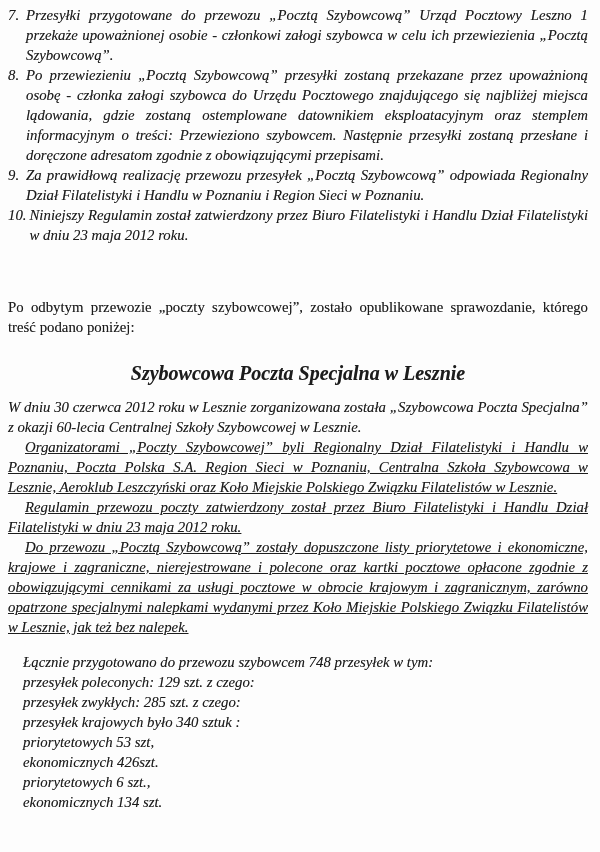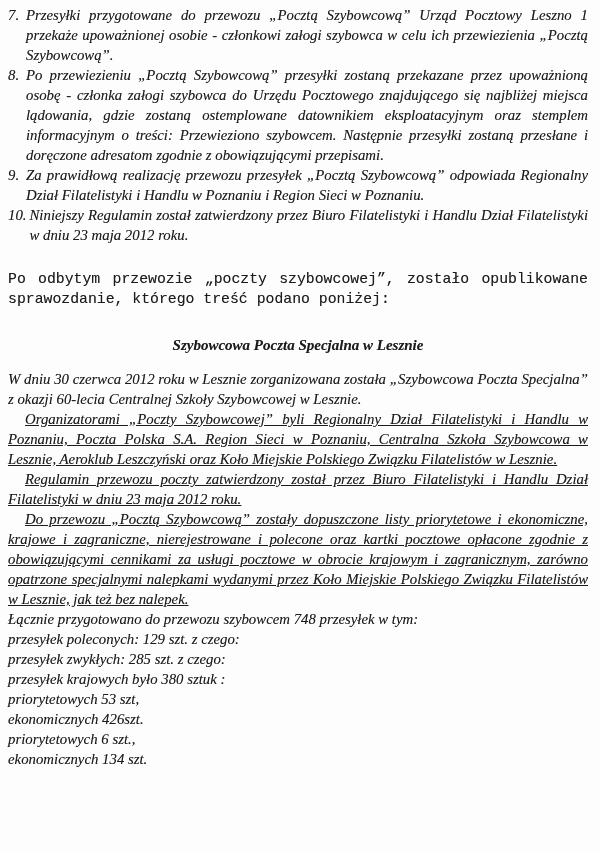--- a/index.html
+++ b/index.html
@@ -31,44 +31,43 @@
     min-width: 15px;
     margin-right: 3px;
     white-space: nowrap;
   }
   .reg-text {
     flex: 1 1 auto;
     text-align: justify;
   }
   
   .intro {
-    margin-top: 24px;
+    margin-top: 52px;
     font-style: normal;
     text-align: justify;
-    font-family: Liberation Mono, monospace;
   }
   
   .report-title {
     margin-top: 26px;
     text-align: center;
     font-weight: bold;
-    font-size: 15px;
+    font-size: 20px;
   }
   .paras {
     margin-top: 14px;
   }
   .para {
     text-align: justify;
   }
   .para.indent {
     text-indent: 17px;
     text-decoration: underline;
   }
   .stats {
-    margin: 0;
+    margin: 15px;
   }
   .stat-line {
     text-align: left;
     white-space: nowrap;
   }
 </style>
 </head>
 <body>
 
 <div class="page">
@@ -99,21 +98,21 @@
   <div class="paras">
     <div class="para">W dniu 30 czerwca 2012 roku w Lesznie zorganizowana została „Szybowcowa Poczta Specjalna” z okazji 60-lecia Centralnej Szkoły Szybowcowej w Lesznie.</div>
     <div class="para indent">Organizatorami „Poczty Szybowcowej” byli Regionalny Dział Filatelistyki i Handlu w Poznaniu, Poczta Polska S.A. Region Sieci w Poznaniu, Centralna Szkoła Szybowcowa w Lesznie, Aeroklub Leszczyński oraz Koło Miejskie Polskiego Związku Filatelistów w Lesznie.</div>
     <div class="para indent">Regulamin przewozu poczty zatwierdzony został przez Biuro Filatelistyki i Handlu Dział Filatelistyki w dniu 23 maja 2012 roku.</div>
     <div class="para indent">Do przewozu „Pocztą Szybowcową” zostały dopuszczone listy priorytetowe i ekonomiczne, krajowe i zagraniczne, nierejestrowane i polecone oraz kartki pocztowe opłacone zgodnie z obowiązującymi cennikami za usługi pocztowe w obrocie krajowym i zagranicznym, zarówno opatrzone specjalnymi nalepkami wydanymi przez Koło Miejskie Polskiego Związku Filatelistów w Lesznie, jak też bez nalepek.</div>
 
     <div class="stats">
       <div class="stat-line">Łącznie przygotowano do przewozu szybowcem 748 przesyłek w tym:</div>
       <div class="stat-line">przesyłek poleconych: 129 szt. z czego:</div>
       <div class="stat-line">przesyłek zwykłych: 285 szt. z czego:</div>
-      <div class="stat-line">przesyłek krajowych było 380 sztuk :</div>
+      <div class="stat-line">przesyłek krajowych było 340 sztuk :</div>
       <div class="stat-line">priorytetowych 53 szt,</div>
       <div class="stat-line">ekonomicznych 426szt.</div>
       <div class="stat-line">priorytetowych 6 szt.,</div>
       <div class="stat-line">ekonomicznych 134 szt.</div>
     </div>
   </div>
 
 </div>
 
 </body></html>

